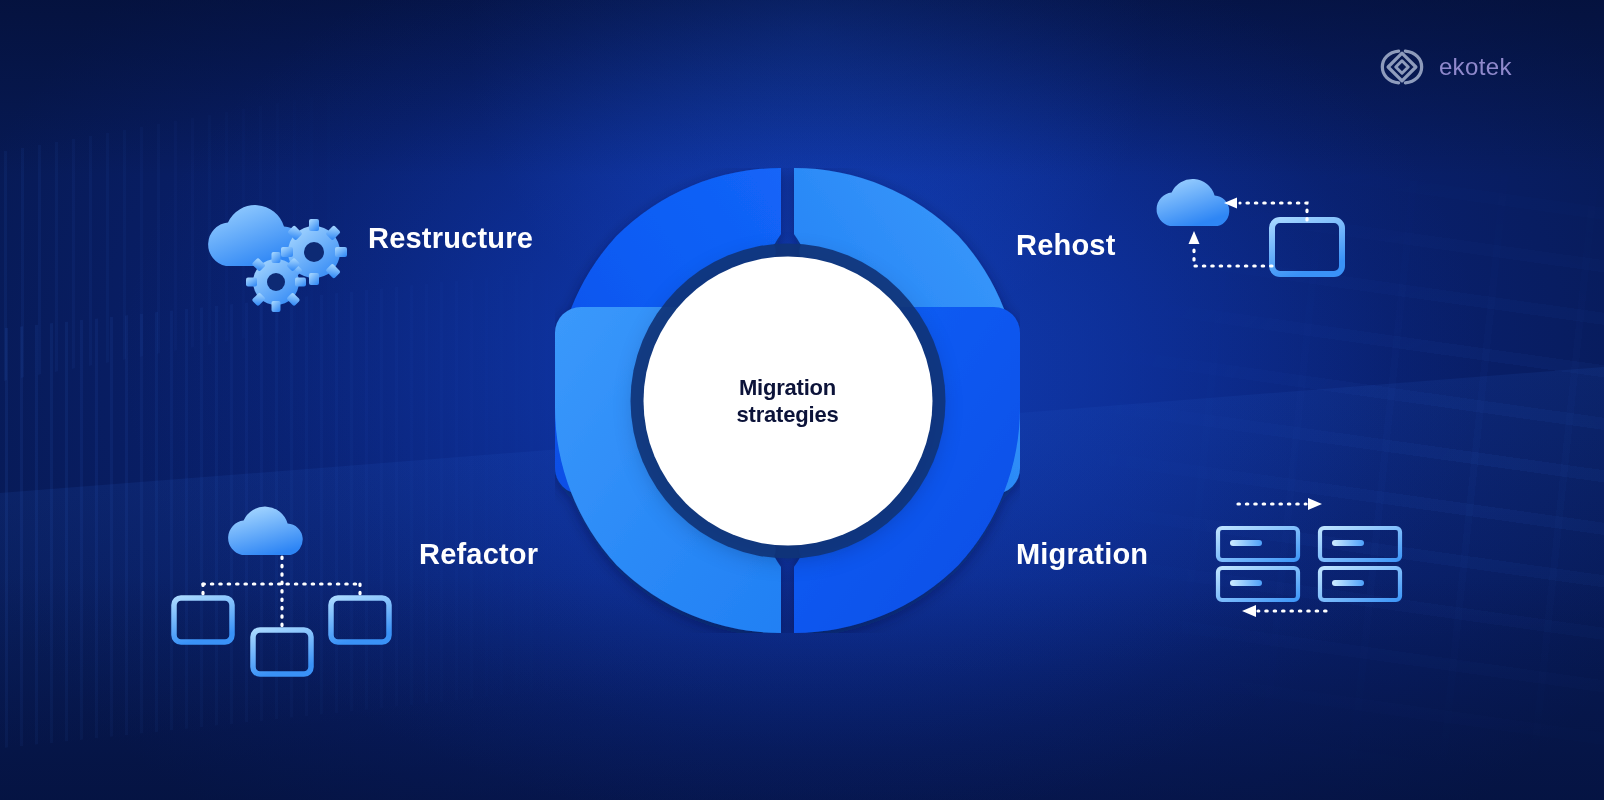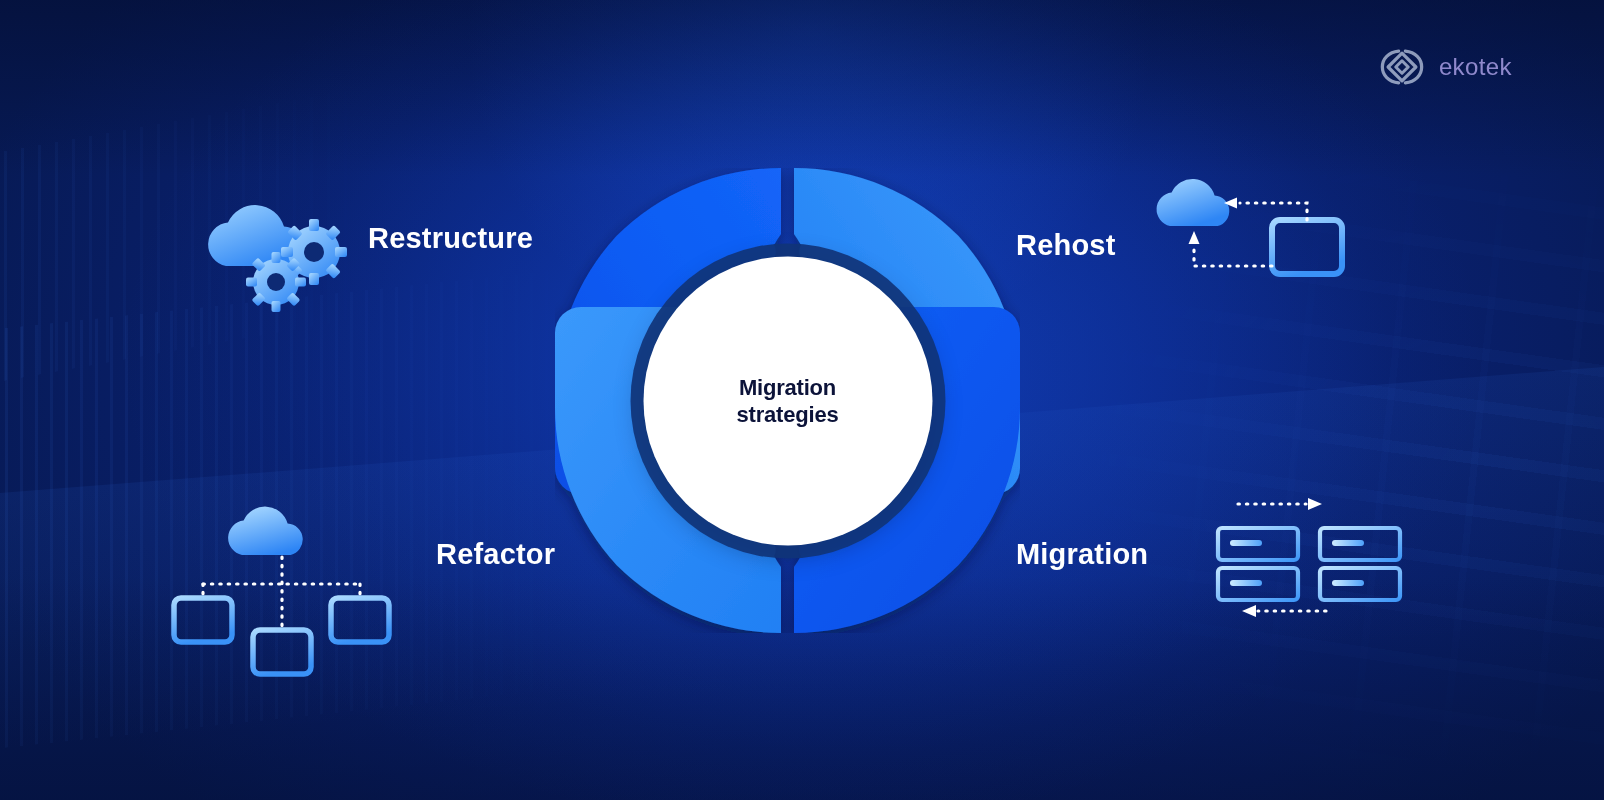--- a/index.html
+++ b/index.html
@@ -155,21 +155,21 @@
   .label {
     position: absolute;
     color: #ffffff;
     font-size: 29px;
     font-weight: 700;
     letter-spacing: 0.2px;
     white-space: nowrap;
   }
   .label-restructure { left: 368px;  top: 222px; }
   .label-rehost      { left: 1016px; top: 229px; }
-  .label-refactor    { left: 436px;  top: 538px; }
+  .label-refactor    { left: 419px;  top: 538px; }
   .label-replatform  { left: 1016px; top: 538px; }
 
   
   .icon-box { position: absolute; }
   .icon-restructure { left: 196px;  top: 190px;  width: 160px; height: 112px; }
   .icon-rehost      { left: 1148px; top: 168px;  width: 208px; height: 142px; }
   .icon-refactor    { left: 158px;  top: 482px;  width: 242px; height: 178px; }
   .icon-replatform  { left: 1216px; top: 484px;  width: 216px; height: 132px; }
   .icon-box svg { width: 100%; height: 100%; display: block; overflow: visible; }
 </style>

